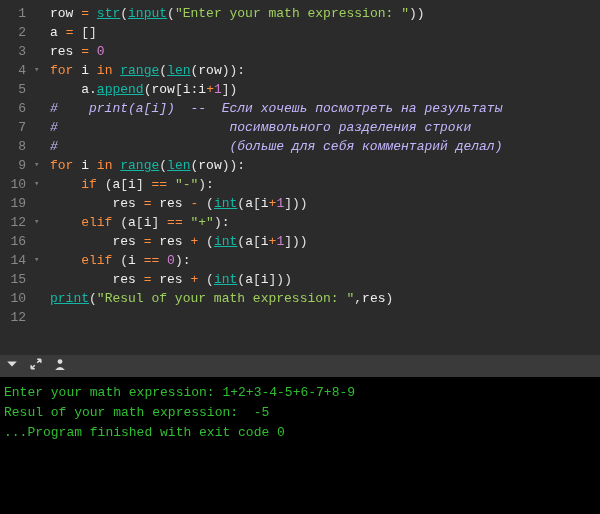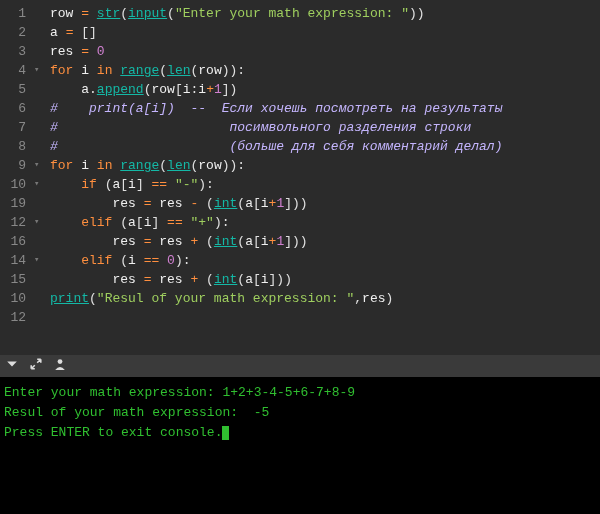--- a/index.html
+++ b/index.html
@@ -136,13 +136,13 @@
       </svg>
   </span>
   <span>
     <svg width="12" height="12" viewBox="0 0 10 10">
         <circle cx="5" cy="3" r="2"></circle>
         <path d="M1 10 Q5 5 9 10 Z"></path>
       </svg>
   </span>
 </div>
 
-<div class="console"><div>Enter your math expression: 1+2+3-4-5+6-7+8-9</div><div>Resul of your math expression:  -5</div><div></div><div></div><div>Press ENTER to exit console.<span class="cursor"></span></div></div>
+<div class="console"><div>Enter your math expression: 1+2+3-4-5+6-7+8-9</div><div>Resul of your math expression:  -5</div><div></div><div></div><div>...Program finished with exit code 0</div></div>
 
 </body></html>

